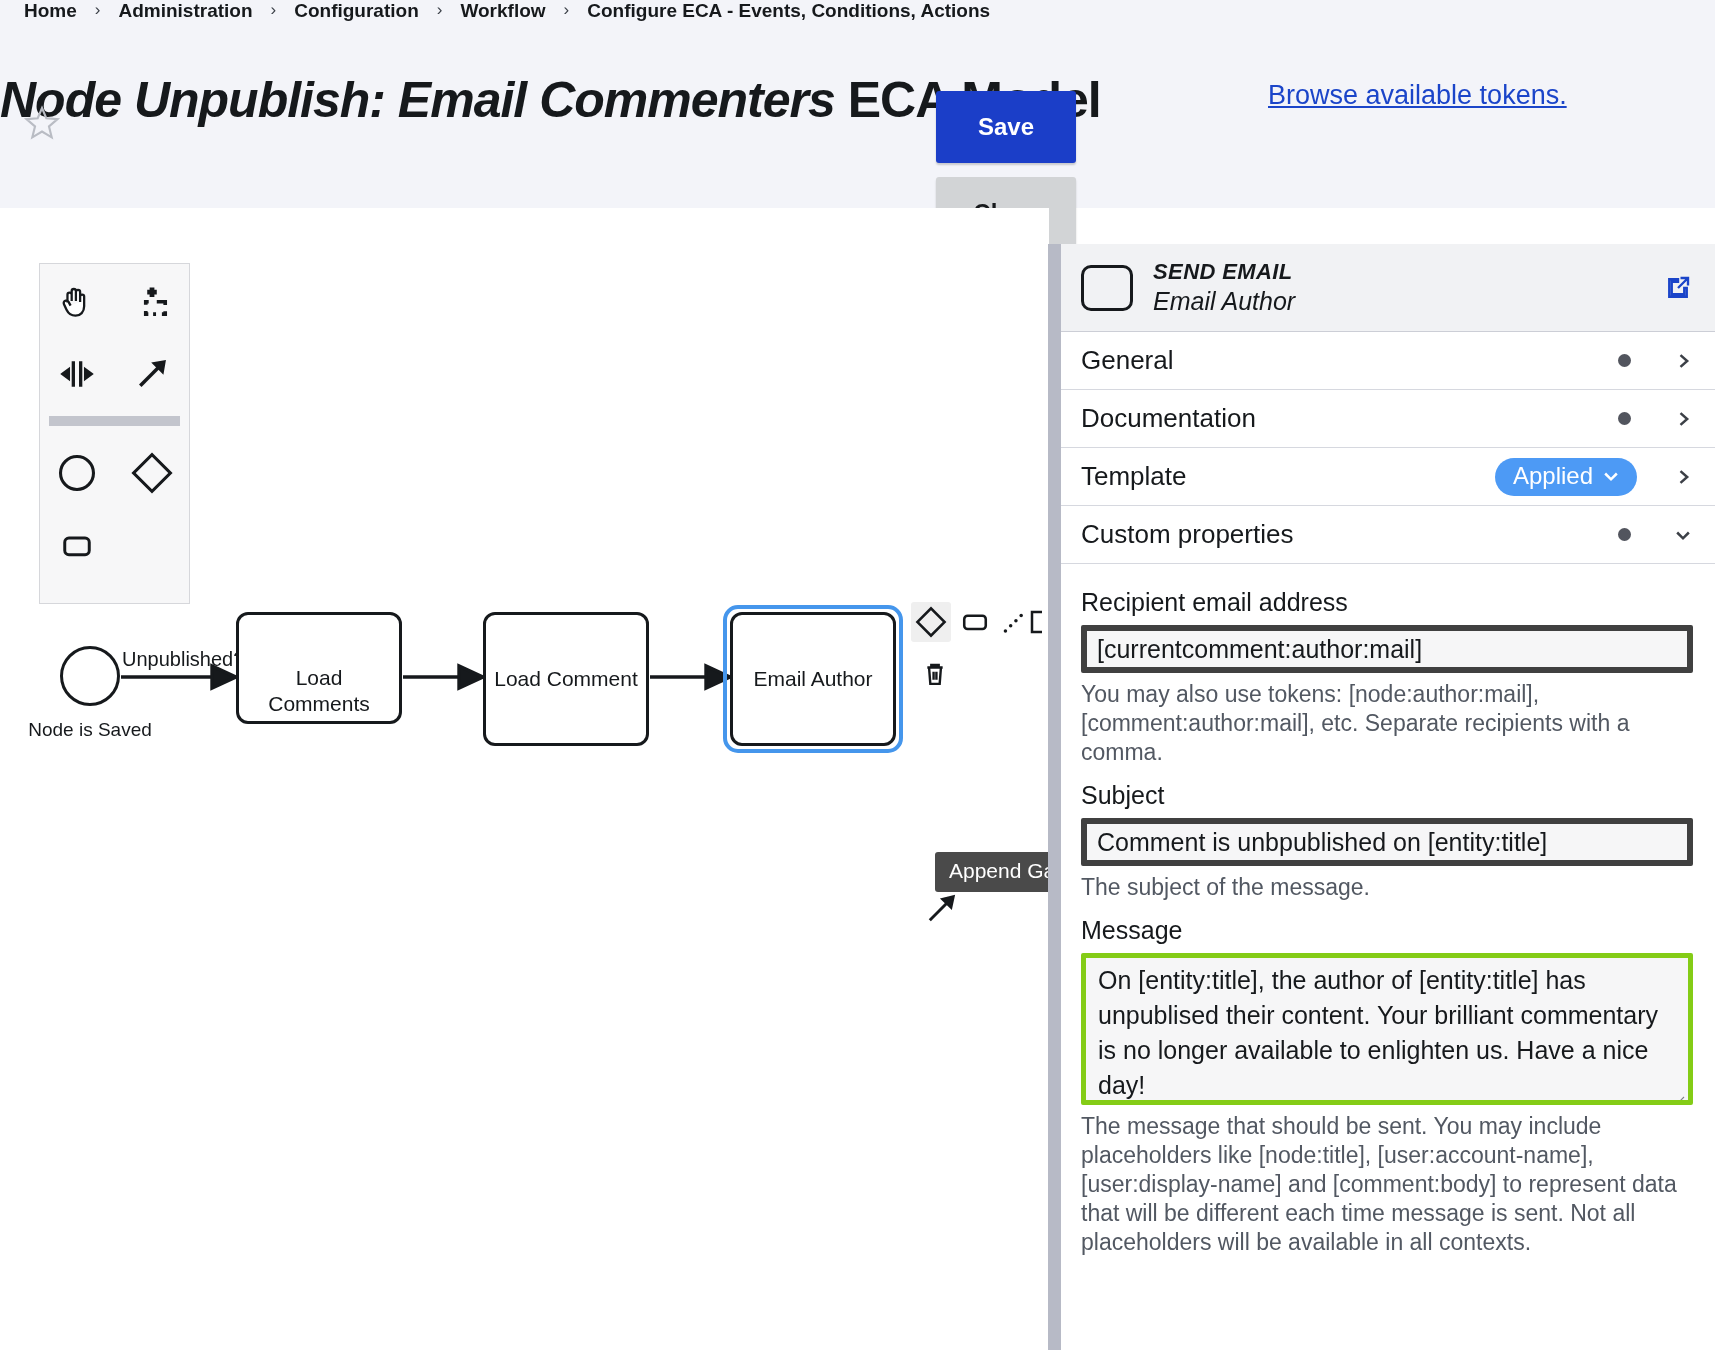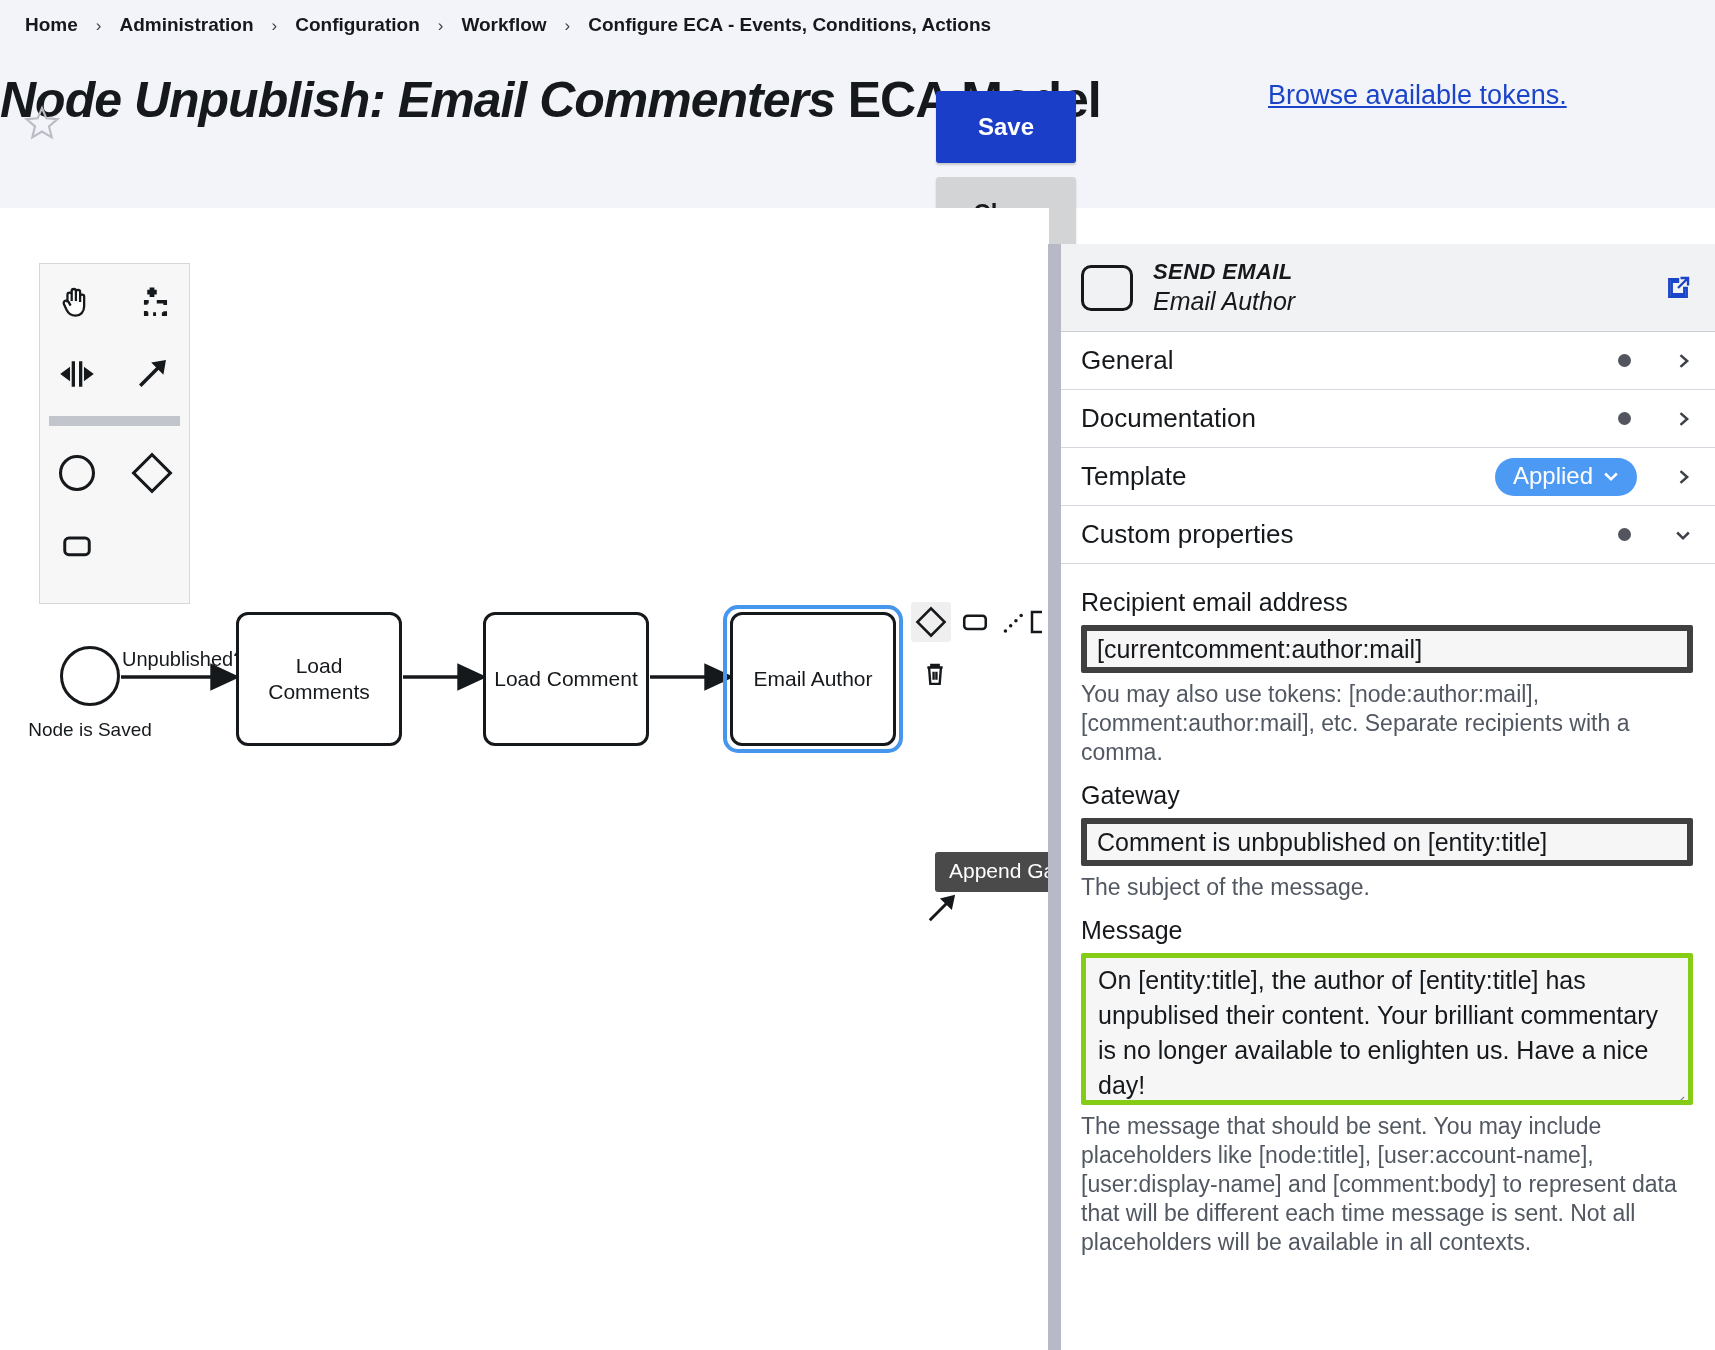--- a/index.html
+++ b/index.html
@@ -14,23 +14,23 @@
     position: relative;
   }
 
   
   .header-band {
     position: absolute; left:0; top:0; width:1715px; height:208px;
     background:#f3f4f9;
   }
   .breadcrumb {
     position:absolute; left:0; top:0; height:36px;
-    display:flex; align-items:flex-end; gap:0px;
+    display:flex; align-items:flex-start; gap:0px;
     font-size:19px; font-weight:bold; color:#16191c;
-    padding-left:0; white-space:nowrap;margin-left:21px;
+    padding-left:20px; white-space:nowrap;
   }
   .breadcrumb .crumb { padding:0 4px; }
   .breadcrumb .sep {
     color:#3c4149; font-weight:normal; font-size:17px;
     padding:0 14px 0 14px;
   }
   .page-title {
     position:absolute; left:0; top:37px;
     font-size:50px; line-height:58px; font-weight:bold;
     letter-spacing:-1px; white-space:nowrap;
@@ -94,21 +94,21 @@
   .start-label {
     position:absolute; left:10px; top:511px; width:160px;
     text-align:center; font-size:19px; color:#16191c;
   }
   .task {
     position:absolute; border:3.5px solid #16191c; border-radius:12px;
     background:#ffffff; display:flex; align-items:center;
     justify-content:center; text-align:center;
     font-size:21px; color:#16191c; line-height:26px; padding:4px 8px;
   }
-  .task.t1 { left:236px; top:404px; width:166px; height:134px; }
+  .task.t1 { left:236px; top:404px; width:166px; height:112px;align-items:flex-end; }
   .task.t2 { left:483px; top:404px; width:166px; height:134px; }
   .task.t3 { left:730px; top:404px; width:166px; height:134px; }
   .task-sel-ring {
     position:absolute; left:723px; top:397px; width:180px; height:148px;
     border:4px solid #4596ec; border-radius:15px; pointer-events:none;
   }
   .edge-label {
     position:absolute; left:122px; top:440px;
     font-size:20px; color:#16191c; white-space:nowrap;
   }
@@ -422,21 +422,21 @@
         </svg>
     </span>
   </div>
 
   <div class="props">
 
     <div class="field-label">Recipient email address</div>
     <div class="text-input">[currentcomment:author:mail]</div>
     <div class="helptext">You may also use tokens: [node:author:mail], [comment:author:mail], etc. Separate recipients with a comma.</div>
 
-    <div class="field-label">Gateway</div>
+    <div class="field-label">Subject</div>
     <div class="text-input">Comment is unbpublished on [entity:title]</div>
     <div class="helptext">The subject of the message.</div>
 
     <div class="field-label">Message</div>
     <div class="textarea">
       <span>On [entity:title], the author of [entity:title] has unpublised their content. Your brilliant commentary is no longer available to enlighten us. Have a nice day!</span>
       <span class="resize-grip">
         <svg width="16" height="16" viewBox="0 0 16 16" stroke="#7d8088" stroke-width="1.1">
           <path d="M15 5L5 15M15 9L9 15M15 13l-2 2"></path>
         </svg>

